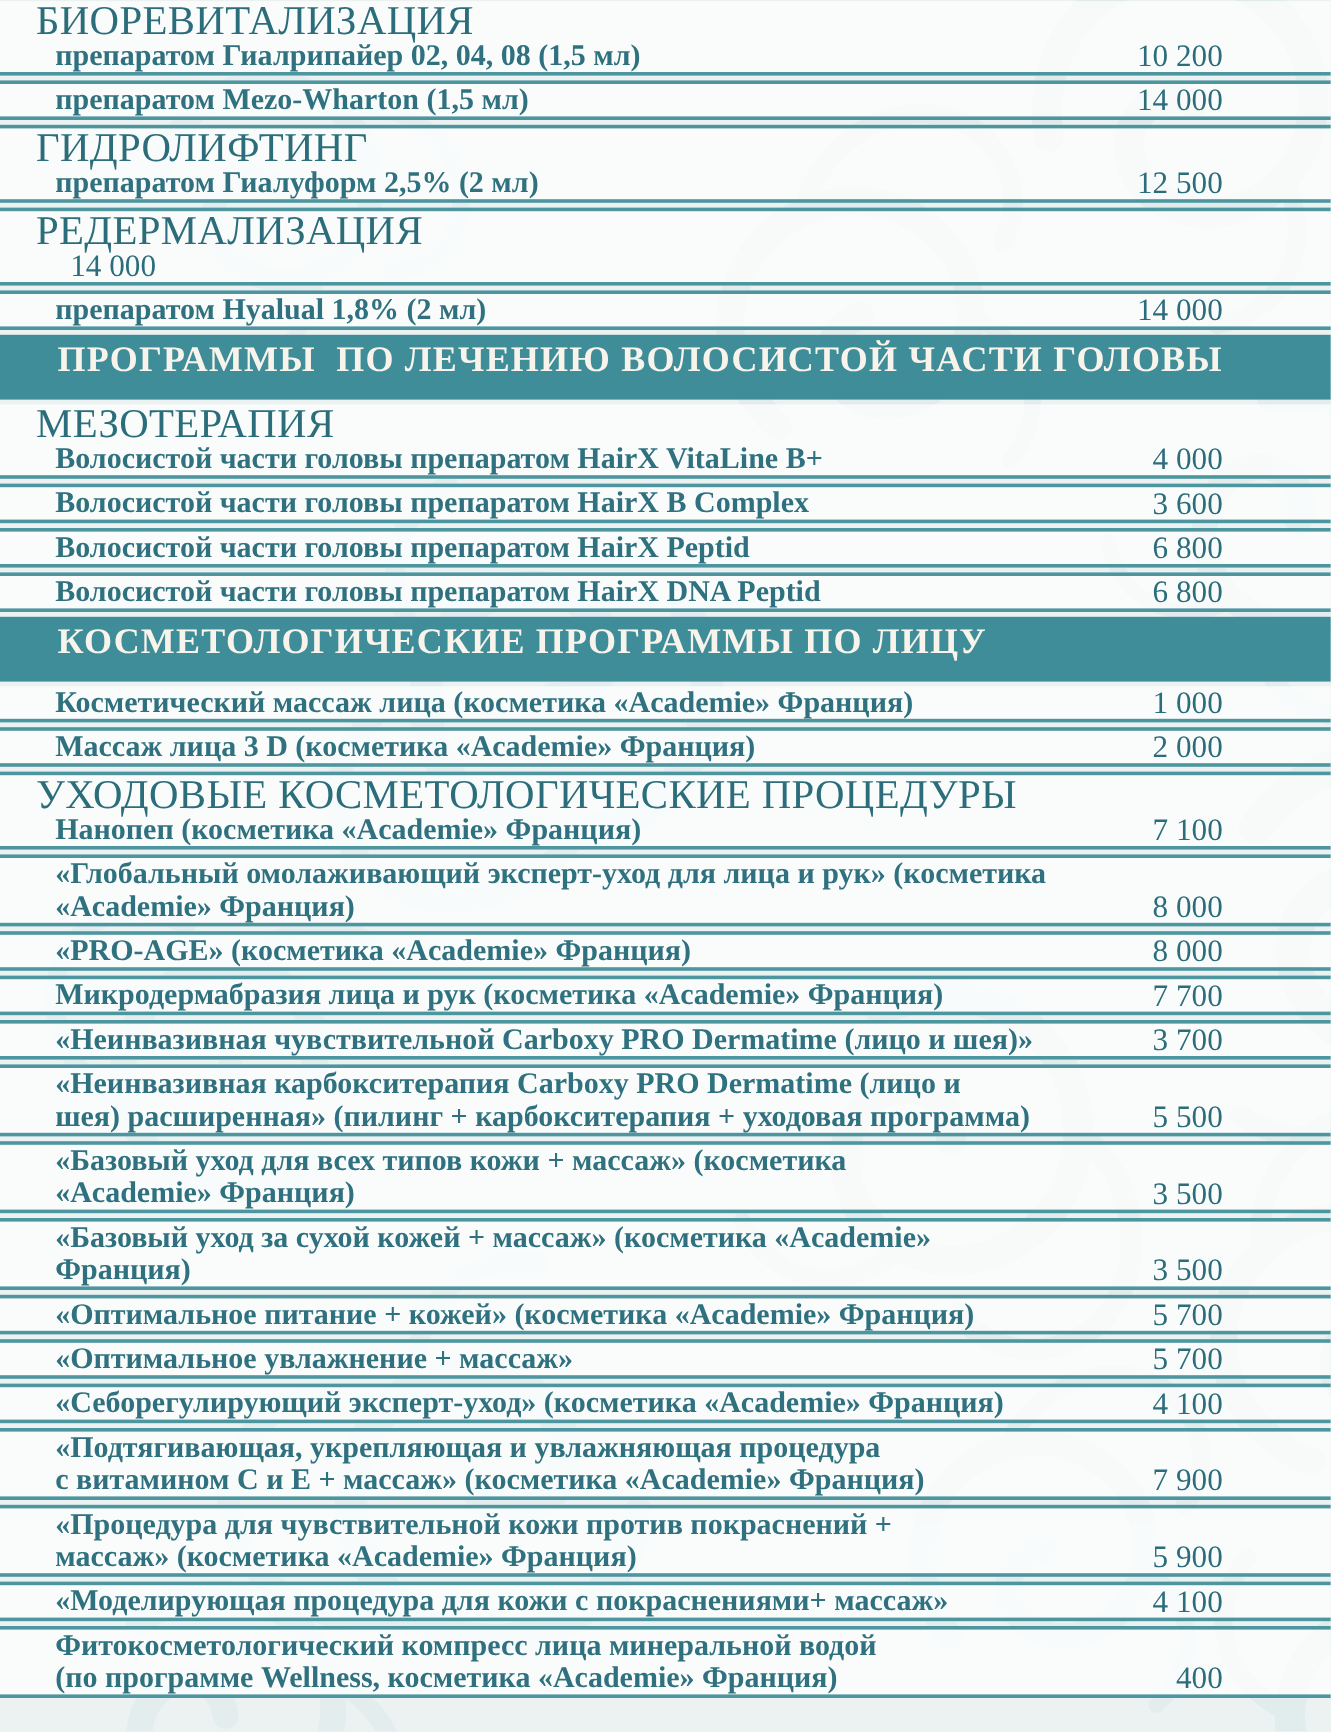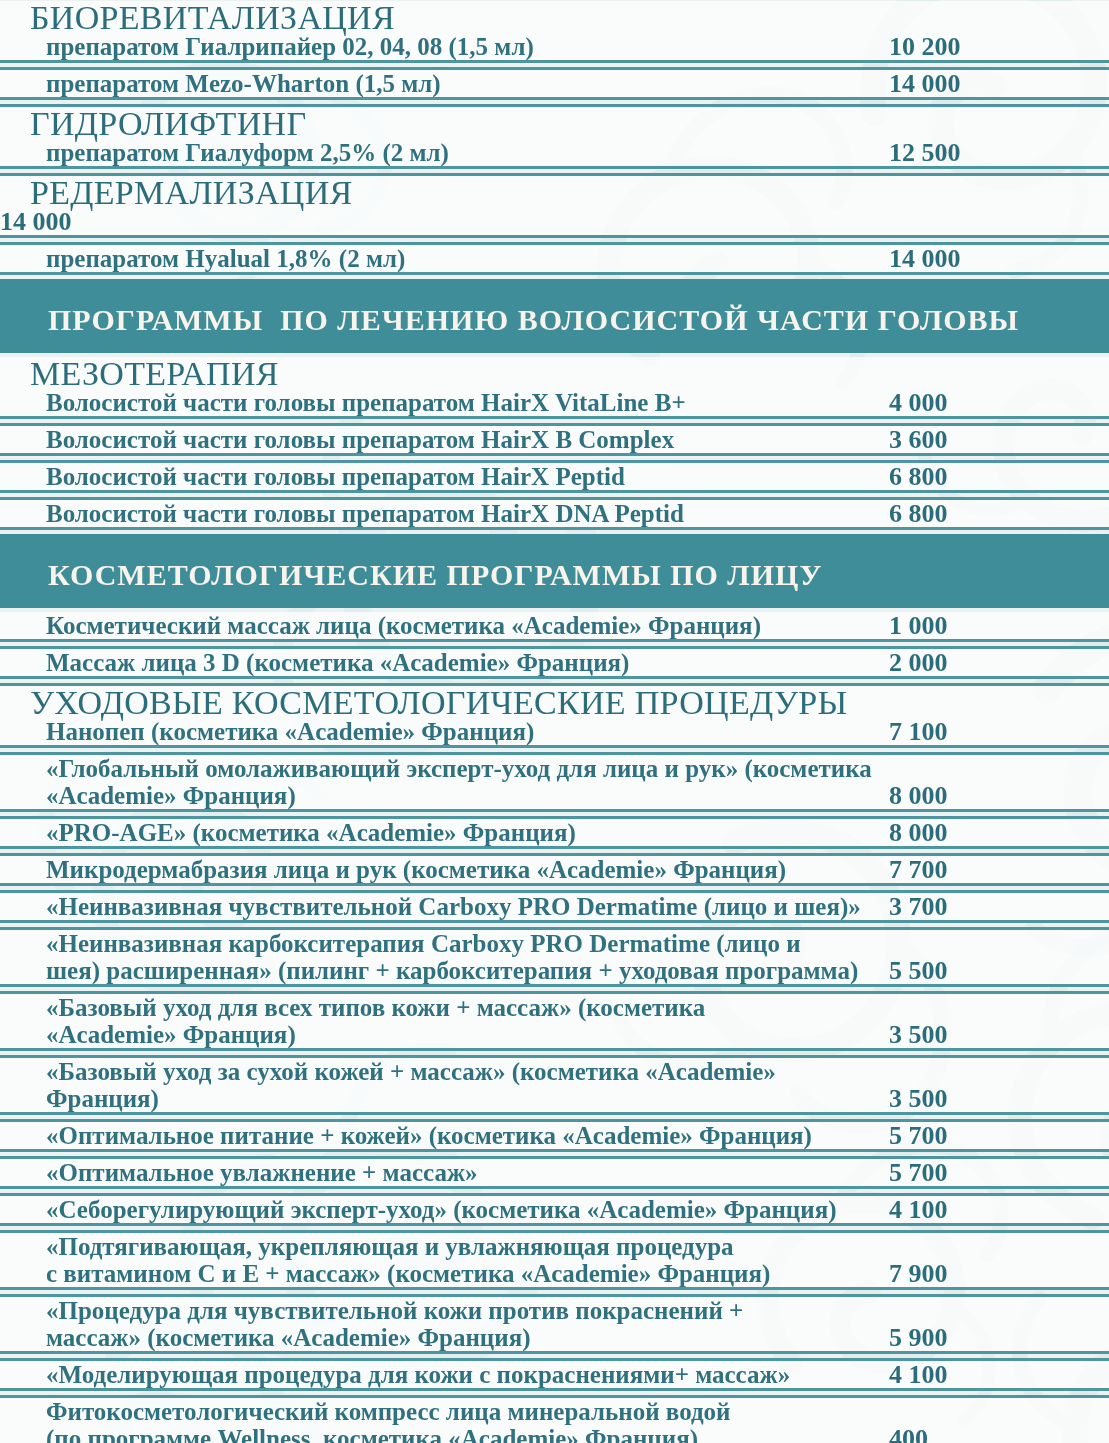--- a/index.html
+++ b/index.html
@@ -33,42 +33,42 @@
     border-top:3px solid var(--line);
     border-bottom:3px solid var(--line);
     margin-bottom:4px;
   }
   .block.no-top{border-top:none;}
   .band{
     background:var(--band-bg);
     color:var(--band-text);
     font-weight:700;font-size:30px;line-height:34px;
     letter-spacing:1px;
-    padding:24px 20px 16px 48px;
+    padding:4px 20px 16px 48px;
     margin-bottom:4px;
     white-space:pre-wrap;
   }
   .cat{
     font-weight:400;font-size:34px;line-height:30px;
     color:var(--header-text);
     letter-spacing:.3px;
     padding:2px 30px 0 30px;
   }
   .row{display:flex;align-items:flex-end;}
   .name{
     flex:1;
     font-weight:600;font-size:25px;line-height:27px;
     color:var(--text);
     padding-left:46px;
     white-space:pre-line;
   }
   .price{
     width:130px;margin-right:90px;
-    text-align:left;
-    font-weight:700;font-size:26px;line-height:27px;
+    text-align:right;
+    font-weight:400;font-size:26px;line-height:27px;
     color:var(--header-text);
   }
 </style>
 </head>
 <body>
 
 <svg class="pattern-layer" width="1109" height="1443" viewBox="0 0 1109 1443" xmlns="http://www.w3.org/2000/svg">
   <defs>
     <g id="flourish" fill="none" stroke="currentColor" stroke-linecap="round">
       <path stroke-width="18" d="M10 110 C0 45 55 0 110 15 C165 30 185 95 150 135 C122 166 72 160 60 128 C50 100 74 80 96 90"></path>

